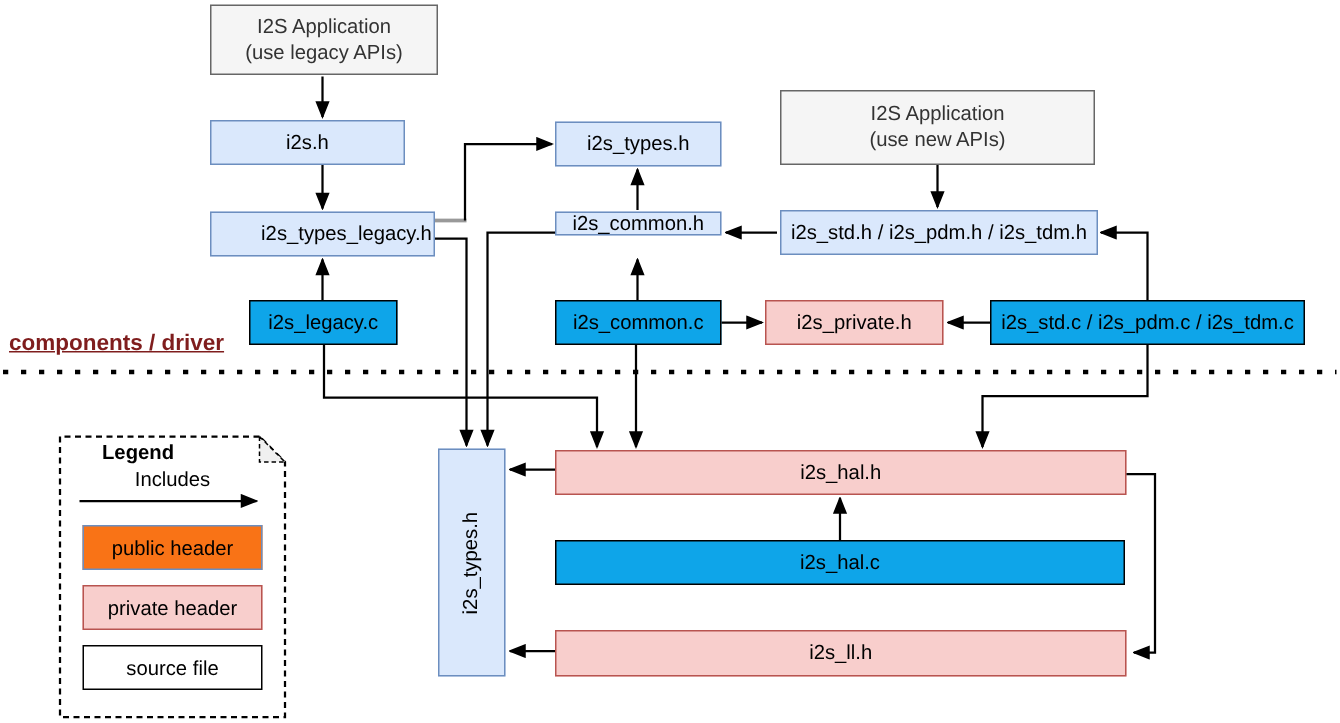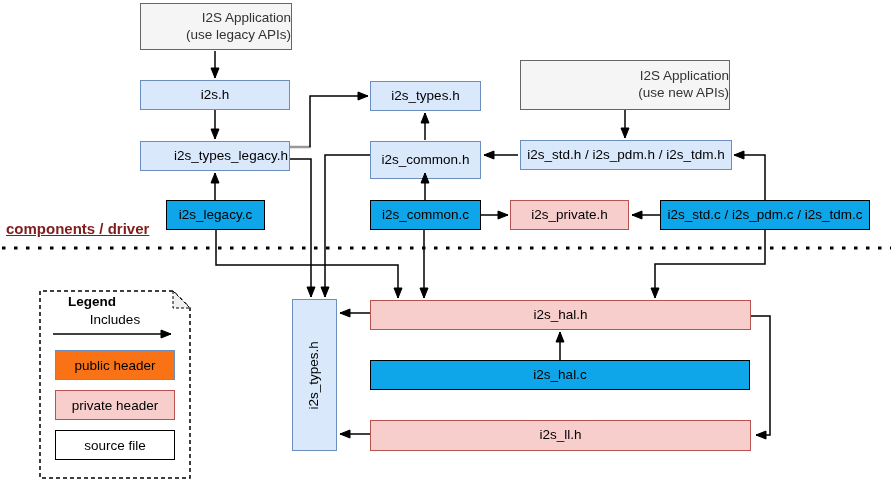--- a/index.html
+++ b/index.html
@@ -10,21 +10,21 @@
   }
   .node {
     position:absolute; box-sizing:border-box;
     display:flex; flex-direction:column; align-items:center; justify-content:center;
     font-size:13.5px; color:#000; text-align:center; line-height:1.25;
     border:1.5px solid #000; background:#fff; z-index:1;
   }
   .node.public  { background:#dae8fc; border-color:#6c8ebf; }
   .node.private { background:#f8cecc; border-color:#b85450; }
   .node.source  { background:#0ea5e9; border-color:#000000; }
-  .node.app     { background:#f5f5f5; border-color:#666666; color:#333333;align-items:flex-end; }
+  .node.app     { background:#f5f5f5; border-color:#666666; color:#333333; }
   .node.vertical .vtext { transform:rotate(-90deg); white-space:nowrap; }
   .section-label {
     position:absolute; left:6px; z-index:1;
     font-size:15px; font-weight:bold; color:#7f1d1d; white-space:nowrap;text-decoration:underline;
   }
   .legend { position:absolute; left:40px; top:291px; width:150px; height:187px; z-index:1; }
   .legend-title { position:absolute; left:9px; top:3px; font-size:13.5px; font-weight:bold; color:#000;padding-left:19px; }
   .legend-includes { position:absolute; left:0; top:21px; width:100%; text-align:center; font-size:13.5px; color:#000; }
   .legend-item {
     position:absolute; left:15px; width:120px; height:30px; box-sizing:border-box;
@@ -40,33 +40,33 @@
 <body>
 
 <div class="stage">
 
   <div class="section-label" style="top:220px;">components / driver</div>
 
   <div class="node app" style="left:140px;top:3px;width:152px;height:47px;">
     <span>I2S Application</span>
     <span>(use legacy APIs)</span>
   </div>
-  <div class="node public" style="left:140px;top:80px;width:150px;height:30px;">
+  <div class="node public" style="left:140px;top:80px;width:130px;height:30px;">
     <span>i2s.h</span>
   </div>
   <div class="node public" style="left:140px;top:141px;width:150px;height:30px;padding-left:32px;">
     <span>i2s_types_legacy.h</span>
   </div>
   <div class="node source" style="left:166px;top:200px;width:99px;height:30px;">
     <span>i2s_legacy.c</span>
   </div>
   <div class="node public" style="left:370px;top:81px;width:111px;height:30px;">
     <span>i2s_types.h</span>
   </div>
-  <div class="node public" style="left:370px;top:141px;width:111px;height:38px;">
+  <div class="node public" style="left:370px;top:141px;width:111px;height:16px;">
     <span>i2s_common.h</span>
   </div>
   <div class="node source" style="left:370px;top:200px;width:111px;height:30px;">
     <span>i2s_common.c</span>
   </div>
   <div class="node app" style="left:520px;top:60px;width:210px;height:50px;">
     <span>I2S Application</span>
     <span>(use new APIs)</span>
   </div>
   <div class="node public" style="left:520px;top:140px;width:212px;height:30px;">

